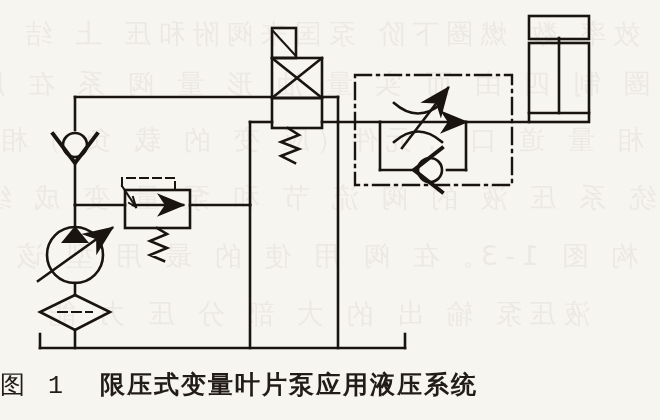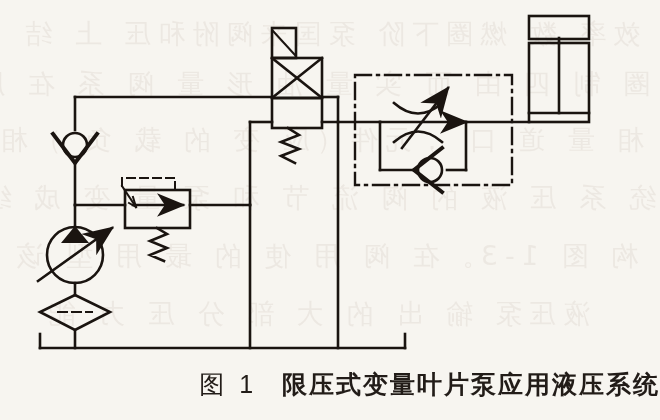--- a/index.html
+++ b/index.html
@@ -34,22 +34,22 @@
   }
   #schematic {
     position: absolute;
     left: 0; top: 0;
   }
   #caption {
     position: absolute;
     left: 0;
     top: 368px;
     width: 660px;
-    text-align: right;
-    font-family: Liberation Sans, sans-serif;
+    text-align: left;
+    font-family: Liberation Mono, monospace;
     font-size: 25px;
     color: #221c18;
     letter-spacing: 2px;
     white-space: nowrap;
   }
   #caption .fignum {
     letter-spacing: 4px;
   }
   #caption .figtitle {
     margin-left: 16px;

